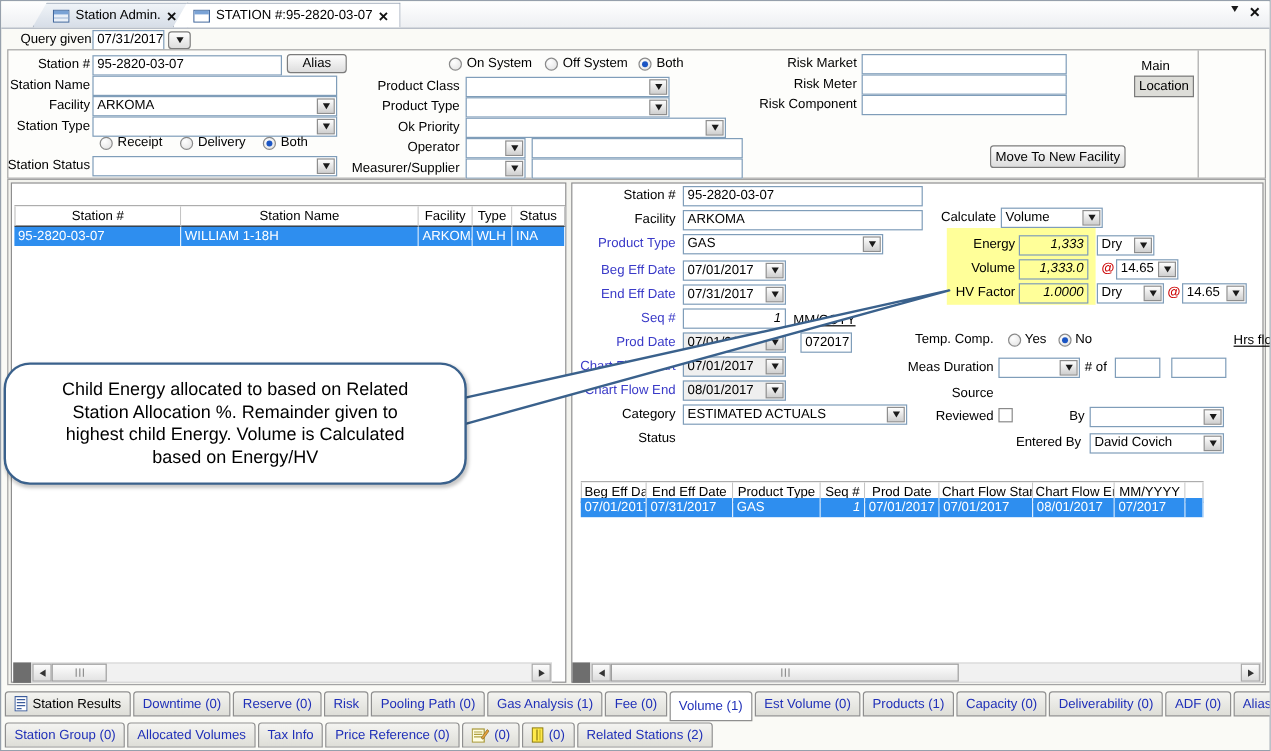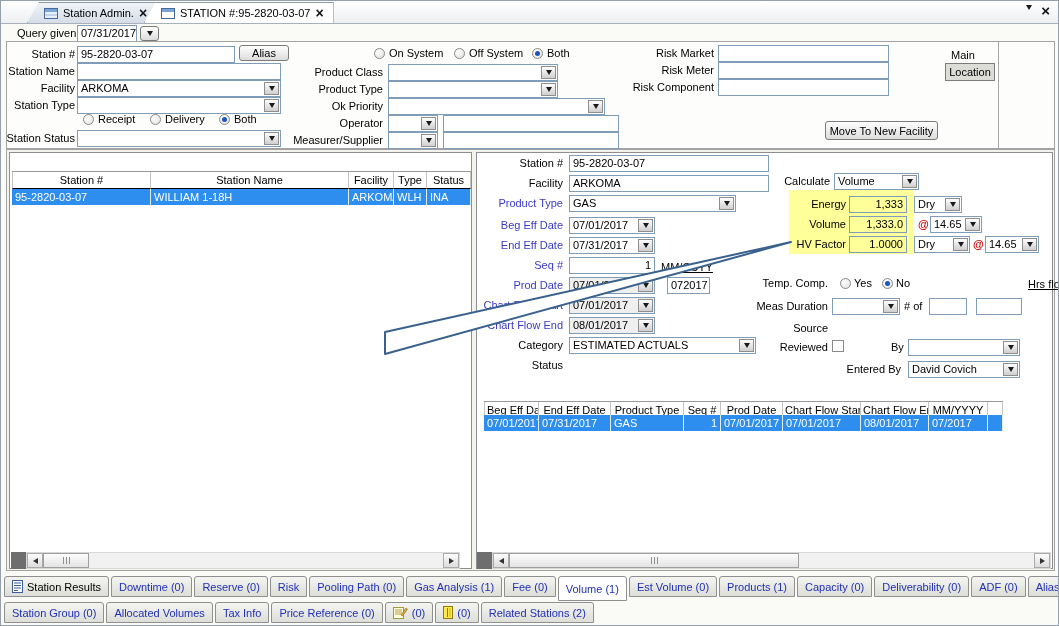--- a/index.html
+++ b/index.html
@@ -5,21 +5,21 @@
   html,body{margin:0;padding:0;background:#fff;}
   body{font-family:"Liberation Sans",sans-serif;}
   #stage{position:relative;width:1059px;height:626px;background:#FAFAF6;border:1px solid #96A0AC;box-sizing:border-box;overflow:hidden;font-size:11px;}
   .lbl{position:absolute;font-size:11px;color:#000;white-space:nowrap;line-height:13px;}
   .r{text-align:right;}
   .blue{color:#3A3AC8;}
   .ul{text-decoration:underline;}
   .fld{position:absolute;background:#fff;border:1px solid #7F9DB9;box-sizing:border-box;font-size:11px;color:#000;padding:1px 3px 0;height:17px;overflow:hidden;white-space:nowrap;line-height:13px;}
   .gray{background:#EFEFEF;}
   .yel{background:#FFFF99;}
-  .num{text-align:right;}
+  .num{text-align:right;font-style:italic;}
   .ctr{text-align:center;}
   .combo{padding-right:18px;}
   .dd{position:absolute;top:1px;right:1px;bottom:1px;width:15px;background:linear-gradient(#FEFEFE,#CFCFCF);border:1px solid #8E8E8E;box-sizing:border-box;display:flex;align-items:center;justify-content:center;}
   .tri{width:0;height:0;border-left:3.5px solid transparent;border-right:3.5px solid transparent;border-top:5px solid #1a1a1a;}
   .btn{position:absolute;background:linear-gradient(#FEFEFE,#DDDDDD);border:1px solid #7C7C7C;border-radius:3px;font-size:11px;display:flex;align-items:center;justify-content:center;color:#000;box-sizing:border-box;}
   .radio{position:absolute;width:11px;height:11px;border-radius:50%;border:1px solid #8A8A8A;background:radial-gradient(circle at 35% 30%,#fff,#E0E0E0);box-sizing:border-box;}
   .radio.sel::after{content:"";position:absolute;left:2px;top:2px;width:5px;height:5px;border-radius:50%;background:#1B55C4;}
   .check{position:absolute;width:12px;height:12px;border:1px solid #8A8A8A;background:#fff;box-sizing:border-box;}
   #tabbar{position:absolute;left:0;top:0;width:100%;height:22px;background:linear-gradient(#FFFFFF,#EDEFF2);border-bottom:1px solid #A8B0BC;}
   .ttab{position:absolute;top:1px;height:21px;display:flex;align-items:center;gap:5px;padding:0 9px 0 16px;font-size:11px;color:#000;border:1px solid #8D9AAC;border-bottom:none;background:linear-gradient(#F0F4F8,#D6DDE7);clip-path:polygon(12px 0,100% 0,100% 100%,0 100%);box-sizing:border-box;}
@@ -332,20 +332,23 @@
       </span>
     <span class="spacer"></span>
     <span class="sbtn">
         <i class="tr2"></i>
       </span>
   </div>
 
   <svg id="tipsvg" width="1059" height="626" viewBox="0 0 1059 626">
     <polygon points="384,331 790,241 384,353" fill="#ffffff" stroke="#3A618C" stroke-width="2" stroke-linejoin="round"></polygon>
   </svg>
+  <div id="callout-bubble">
+    <span>Child Energy allocated to based on Related Station Allocation %. Remainder given to highest child Energy. Volume is Calculated based on Energy/HV</span>
+  </div>
 
   <div class="btabs" style="left:3px;top:575px;">
     <div class="btab dark">
       <svg width="11" height="13" viewBox="0 0 11 13">
           <rect x="0.5" y="0.5" width="10" height="12" fill="#fff" stroke="#3C5C9C"></rect>
           <line x1="2" y1="3" x2="9" y2="3" stroke="#3C5C9C"></line>
           <line x1="2" y1="5.5" x2="9" y2="5.5" stroke="#3C5C9C"></line>
           <line x1="2" y1="8" x2="9" y2="8" stroke="#3C5C9C"></line>
           <line x1="2" y1="10.5" x2="6" y2="10.5" stroke="#3C5C9C"></line>
         </svg>

